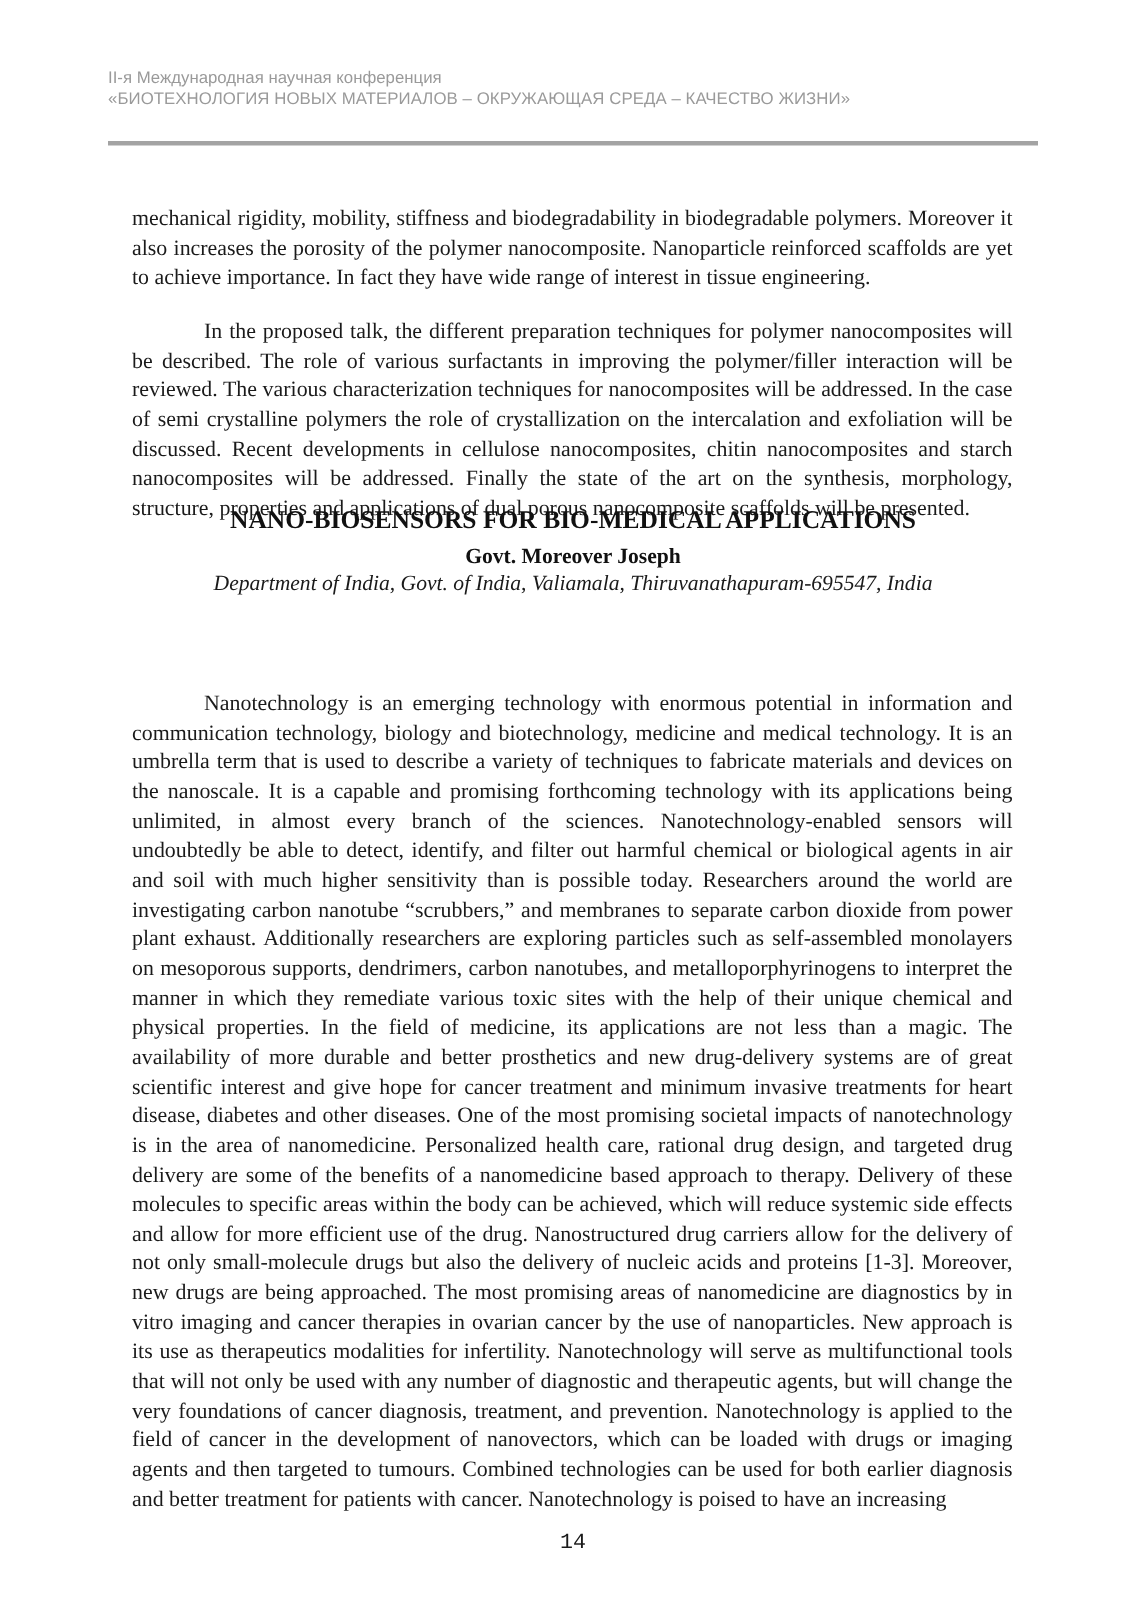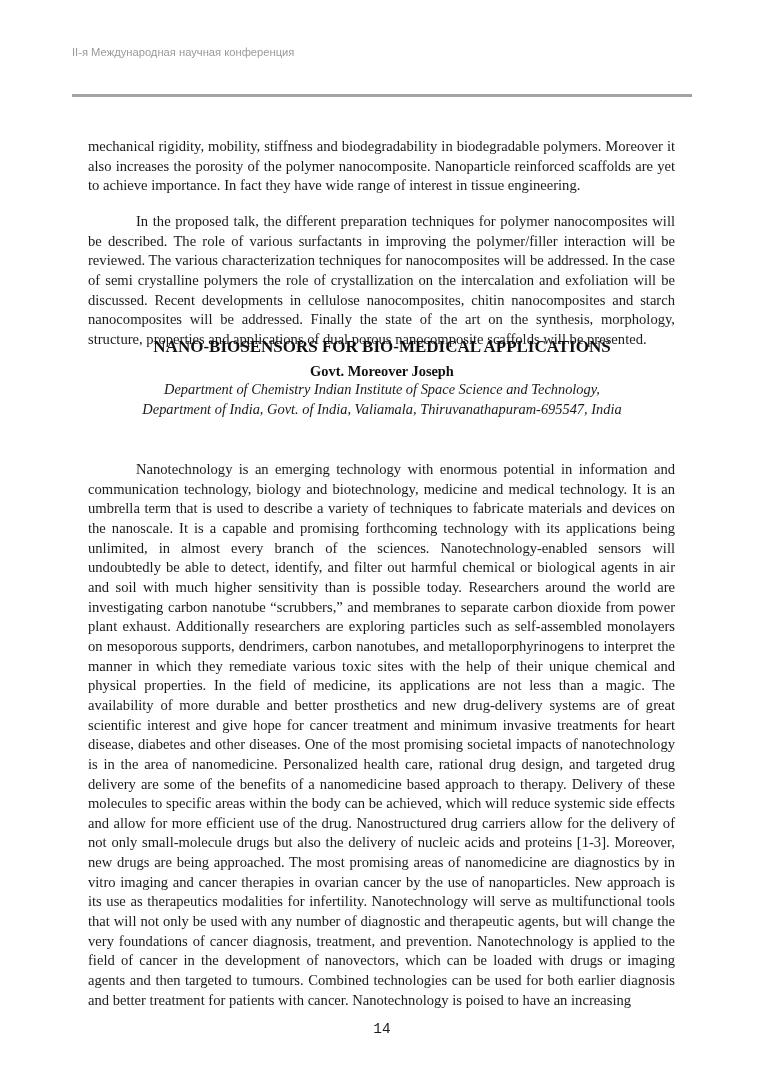--- a/index.html
+++ b/index.html
@@ -108,34 +108,34 @@
       color: #1a1a1a;
     }
   </style>
 </head>
 <body>
 
 <div class="page">
 
   <div class="running-header">
     <div>II-я Международная научная конференция</div>
+    <div class="line2">«БИОТЕХНОЛОГИЯ НОВЫХ МАТЕРИАЛОВ – ОКРУЖАЮЩАЯ СРЕДА – КАЧЕСТВО ЖИЗНИ»</div>
   </div>
   <div class="header-rule"></div>
 
   <div class="body-text block1">
     <p>mechanical rigidity, mobility, stiffness and biodegradability in biodegradable polymers. Moreover it also increases the porosity of the polymer nanocomposite. Nanoparticle reinforced scaffolds are yet to achieve importance. In fact they have wide range of interest in tissue engineering.</p>
     <p class="indent">In the proposed talk, the different preparation techniques for polymer nanocomposites will be described. The role of various surfactants in improving the polymer/filler interaction will be reviewed. The various characterization techniques for nanocomposites will be addressed. In the case of semi crystalline polymers the role of crystallization on the intercalation and exfoliation will be discussed. Recent developments in cellulose nanocomposites, chitin nanocomposites and starch nanocomposites will be addressed. Finally the state of the art on the synthesis, morphology, structure, properties and applications of dual porous nanocomposite scaffolds will be presented.</p>
   </div>
 
   <div class="title">NANO-BIOSENSORS FOR BIO-MEDICAL APPLICATIONS</div>
 
   <div class="author"><span>Govt</span><span>. Moreover Joseph</span></div>
 
   <div class="affil">
-    <div>Department of Chemistry Indian Institute of Space Science and Technology,</div>
     <div>Department of India, Govt. of India, Valiamala, Thiruvanathapuram-695547, India</div>
   </div>
 
   <div class="body-text block2">
     <p class="indent">Nanotechnology is an emerging technology with enormous potential in information and communication technology, biology and biotechnology, medicine and medical technology. It is an umbrella term that is used to describe a variety of techniques to fabricate materials and devices on the nanoscale.  It is a capable and promising forthcoming technology with its applications being unlimited, in almost every branch of the sciences. Nanotechnology-enabled sensors will undoubtedly be able to detect, identify, and filter out harmful chemical or biological agents in air and soil with much higher sensitivity than is possible today. Researchers around the world are investigating carbon nanotube “scrubbers,” and membranes to separate carbon dioxide from power plant exhaust. Additionally researchers are exploring particles such as self-assembled monolayers on mesoporous supports, dendrimers, carbon nanotubes, and metalloporphyrinogens to interpret the manner in which they remediate various toxic sites with the help of their unique chemical and physical properties. In the field of medicine, its applications are not less than a magic. The availability of more durable and better prosthetics and new drug-delivery systems are of great scientific interest and give hope for cancer treatment and minimum invasive treatments for heart disease, diabetes and other diseases. One of the most promising societal impacts of nanotechnology is in the area of nanomedicine. Personalized health care, rational drug design, and targeted drug delivery are some of the benefits of a nanomedicine based approach to therapy. Delivery of these molecules to specific areas within the body can be achieved, which will reduce systemic side effects and allow for more efficient use of the drug. Nanostructured drug carriers allow for the delivery of not only small-molecule drugs but also the delivery of nucleic acids and proteins [1-3]. Moreover, new drugs are being approached. The most promising areas of nanomedicine are diagnostics by in vitro imaging and cancer therapies in ovarian cancer by the use of nanoparticles. New approach is its use as therapeutics modalities for infertility. Nanotechnology will serve as multifunctional tools that will not only be used with any number of diagnostic and therapeutic agents, but will change the very foundations of cancer diagnosis, treatment, and prevention.  Nanotechnology is applied to the field of cancer in the development of nanovectors, which can be loaded with drugs or imaging agents and then targeted to tumours. Combined technologies can be used for both earlier diagnosis and better treatment for patients with cancer. Nanotechnology is poised to have an increasing</p>
   </div>
 
   <div class="page-number">14</div>
 
 </div>

